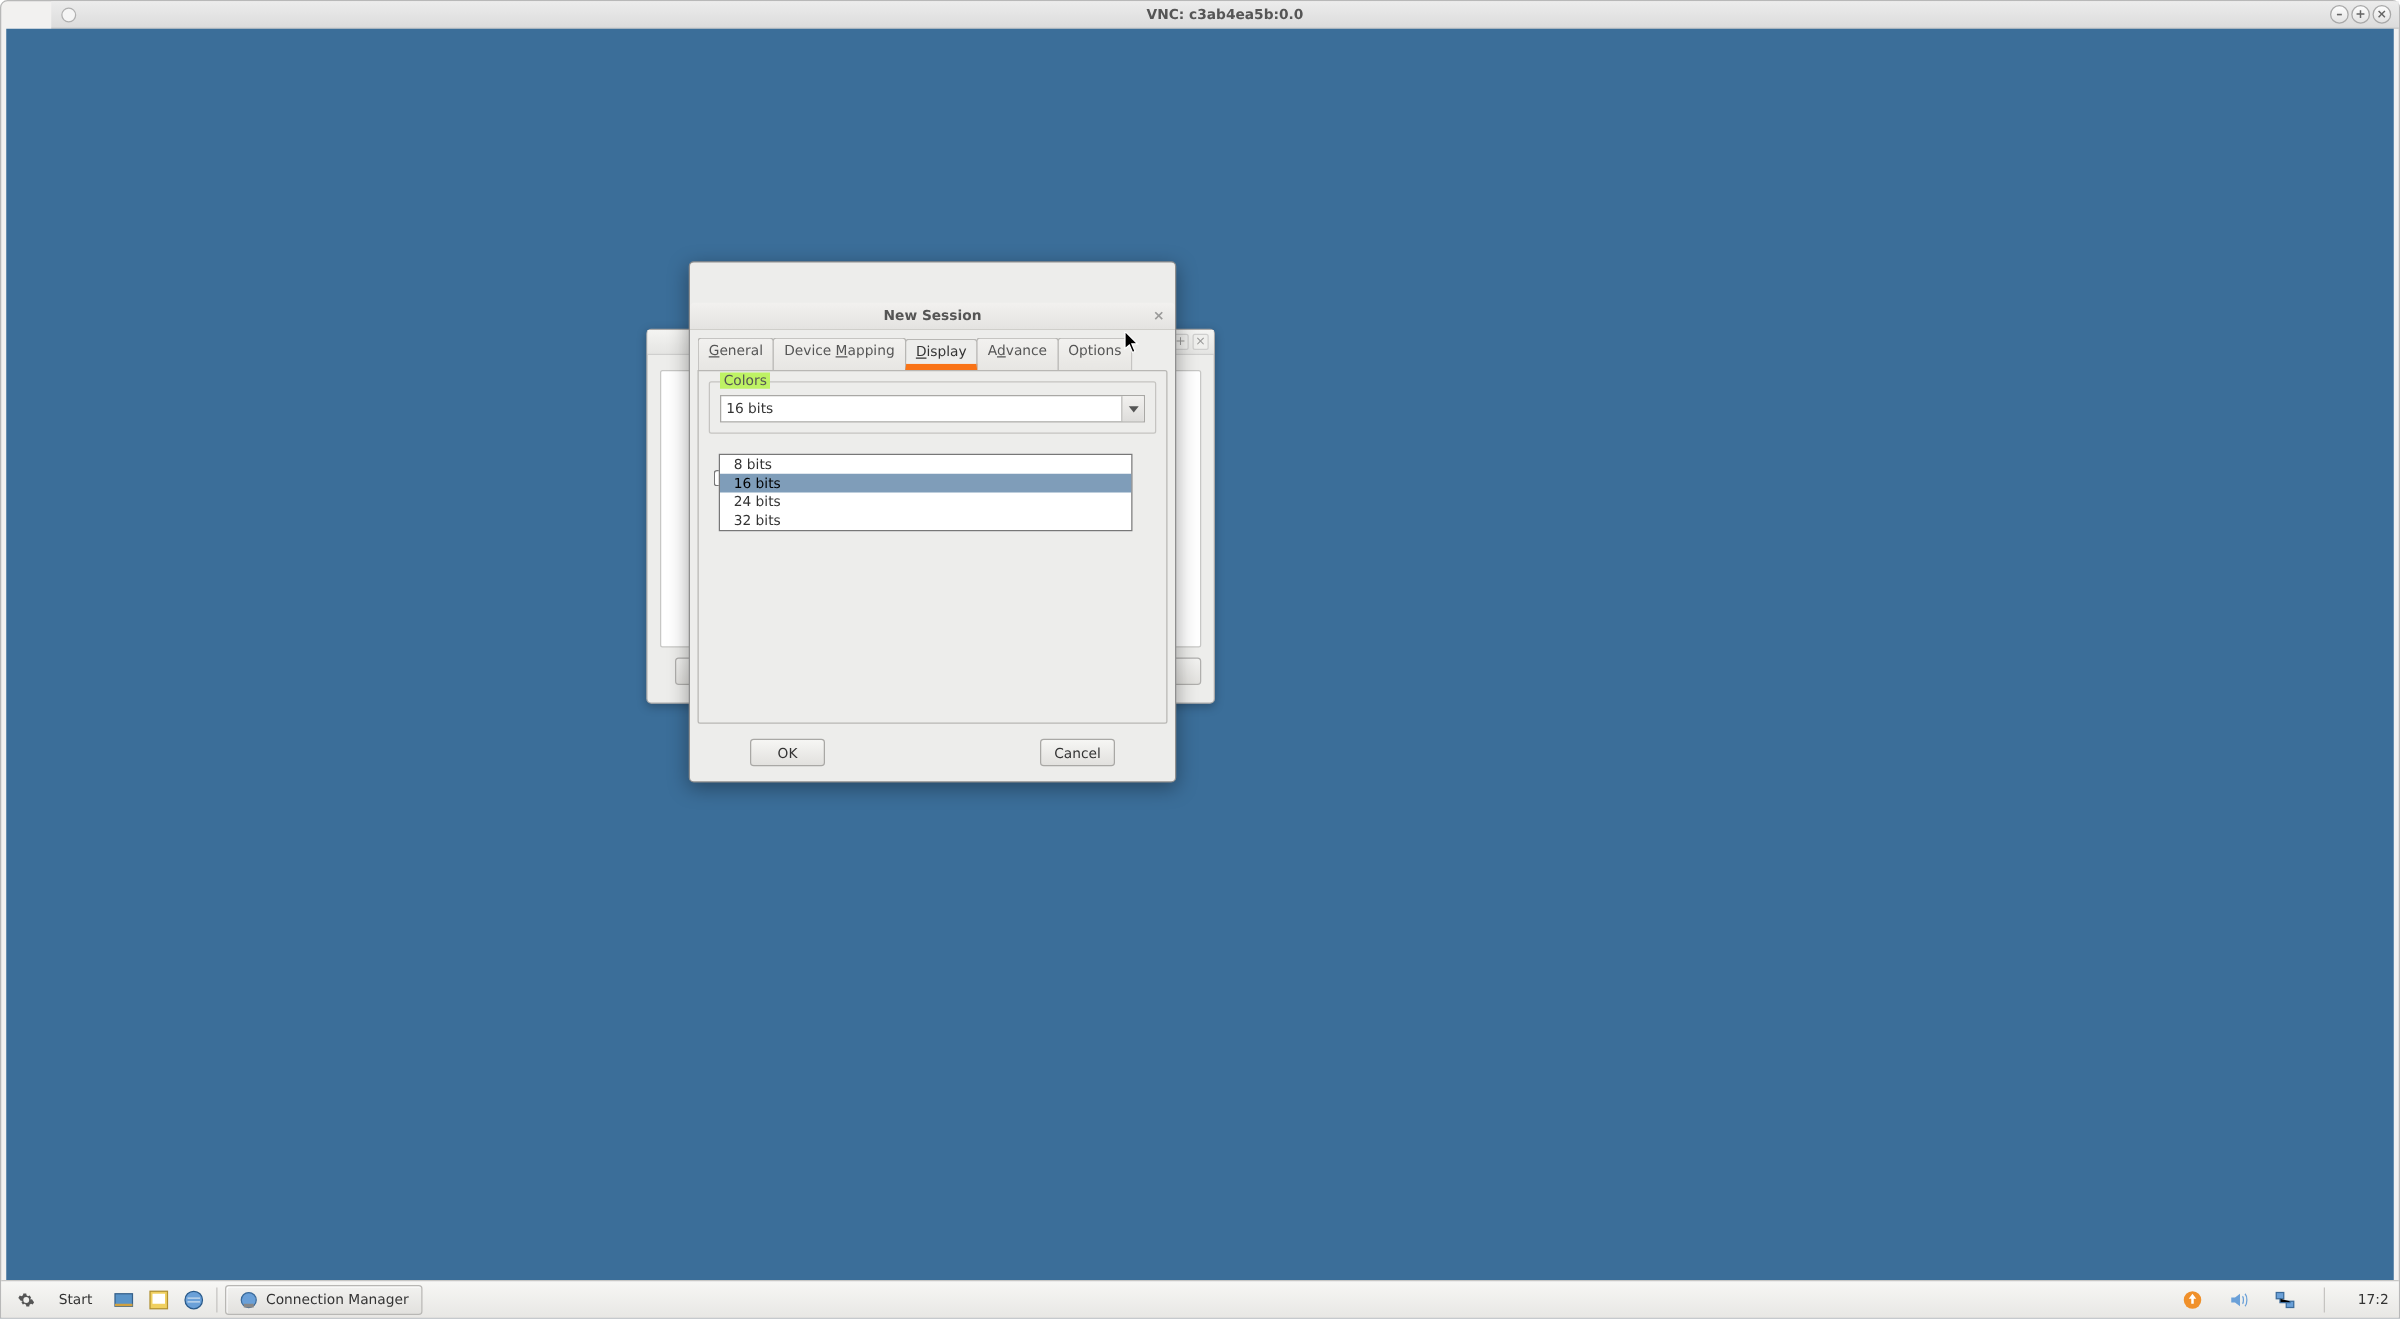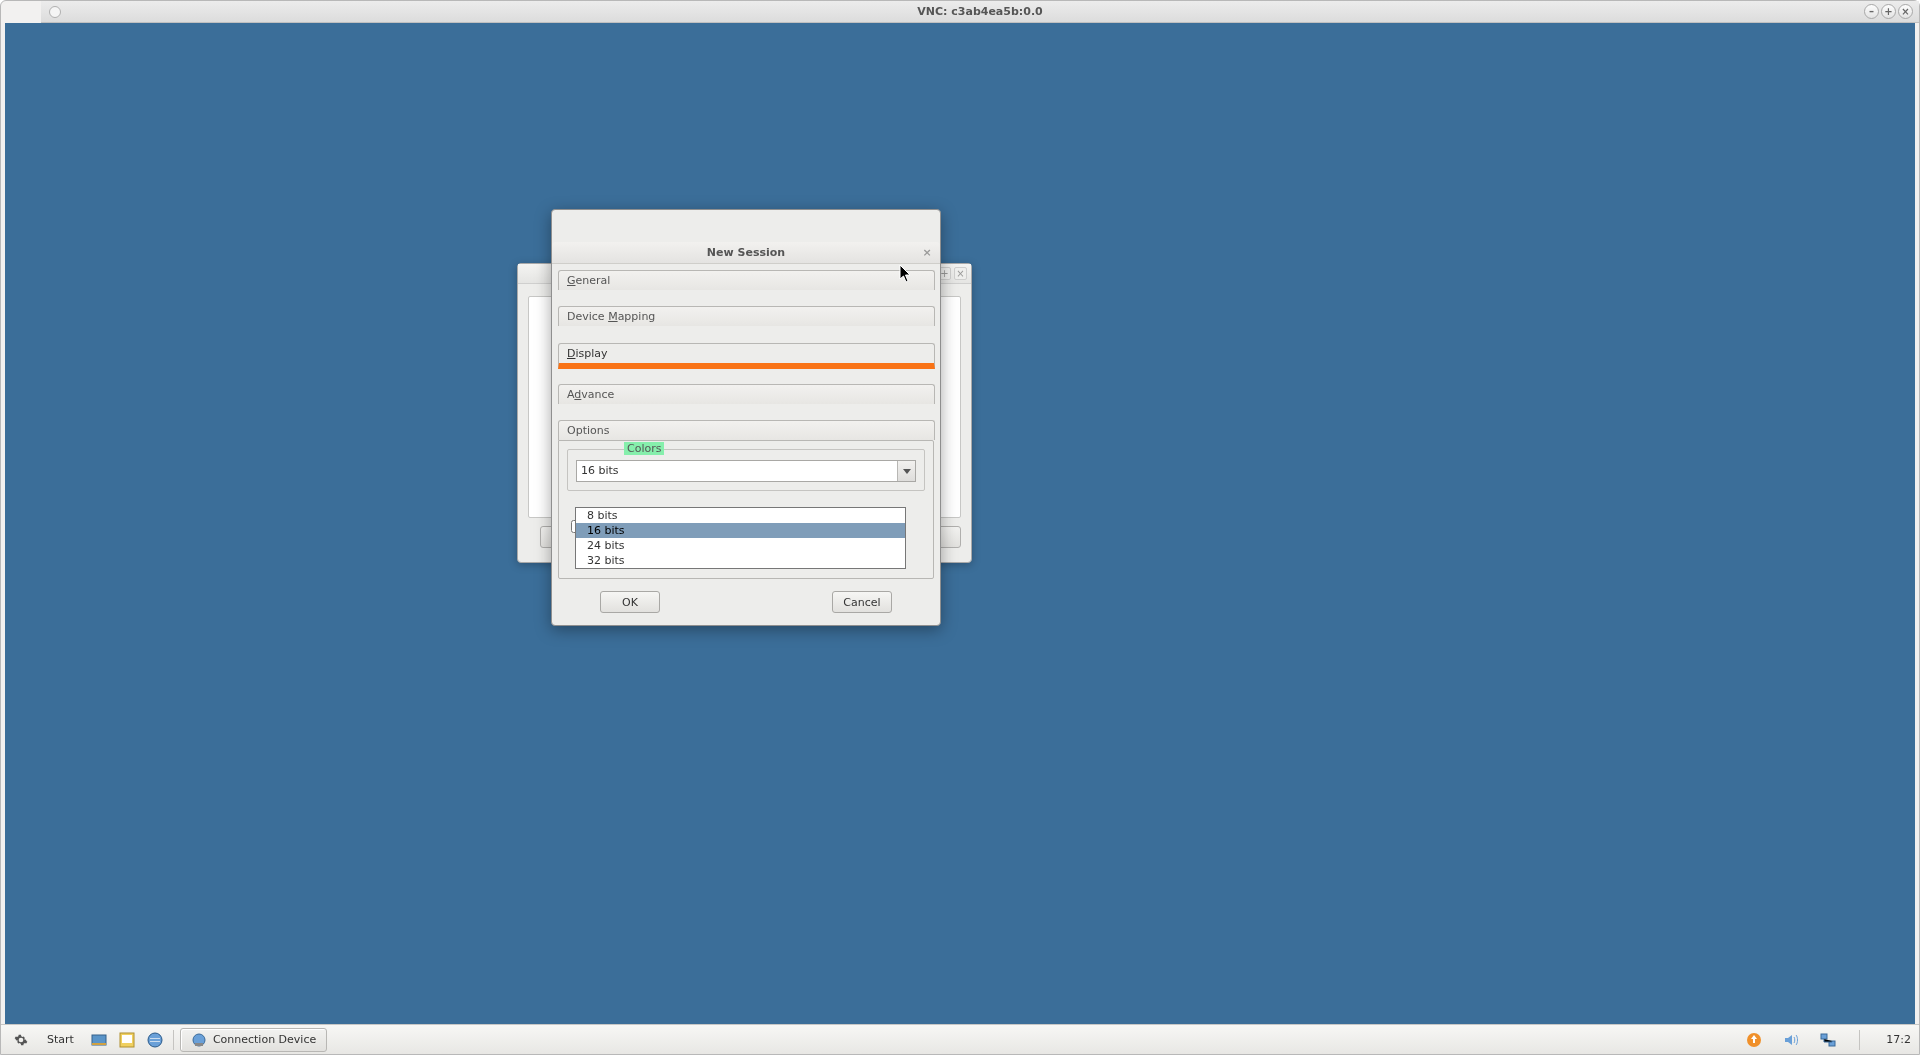--- a/index.html
+++ b/index.html
@@ -105,21 +105,21 @@
   border-radius:4px 4px 0 0;
   margin-top:32px;
 }
 .dialog .tb-close{
   position:absolute; right:6px; top:4px; width:14px; height:14px; color:#9a9a99;
   display:flex;align-items:center;justify-content:center;
 }
 
 
 .tabrow{
-  display:flex; padding:6px 6px 0 6px; gap:16px;flex-direction:column;
+  display:flex; padding:6px 6px 0 6px; gap:0;
 }
 .tab{
   padding:3px 8px; border:1px solid #b8b7b4; border-bottom:none;
   background:linear-gradient(#f2f1ef,#e7e6e3);
   color:#555; border-radius:3px 3px 0 0; margin-right:-1px;
 }
 .tab.active{
   background:#ededeb; position:relative; top:1px; border-bottom:6px solid #f97316;
   color:#333;
 }
@@ -127,21 +127,21 @@
 
 
 .panel{
   margin:0 6px 6px 6px; flex:1; border:1px solid #b8b7b4; border-top:1px solid #b8b7b4;
   background:#ededeb; position:relative; border-radius:0 2px 2px 2px;
 }
 .fieldset{
   margin:8px; border:1px solid #c5c4c1; border-radius:2px; position:relative; padding:10px 8px 8px 8px;
 }
 .fieldset .legend{
-  position:absolute; top:-8px; left:8px; background:#86efac; padding:0 3px; color:#555;margin-left:48px;
+  position:absolute; top:-8px; left:8px; background:#bef264; padding:0 3px; color:#555;
 }
 
 
 .combo{
   display:flex; height:22px; border:1px solid #a9a8a5; background:#fff;
 }
 .combo .cb-text{
   flex:1; padding:3px 4px; color:#333;
 }
 .combo .cb-btn{
@@ -314,21 +314,21 @@
         </svg>
     </div>
 
     <div style="width:1px;height:20px;background:#c5c4c1;margin:0 2px"></div>
 
     <div class="task-btn">
       <svg width="16" height="16" viewBox="0 0 16 16">
           <circle cx="8" cy="8" r="6" fill="#6aa0d8" stroke="#3a6a9a"></circle>
           <rect x="4" y="11" width="8" height="3" fill="#888"></rect>
         </svg>
-      <span>Connection Device</span>
+      <span>Connection Manager</span>
     </div>
 
     <div class="task-right">
       <span class="tray-icon">
         <svg viewBox="0 0 16 16">
             <circle cx="8" cy="8" r="7" fill="#f0902a"></circle>
             <path fill="#fff" d="M8 3l3 4H9v4H7V7H5z"></path>
           </svg>
       </span>
       <span class="tray-icon">

